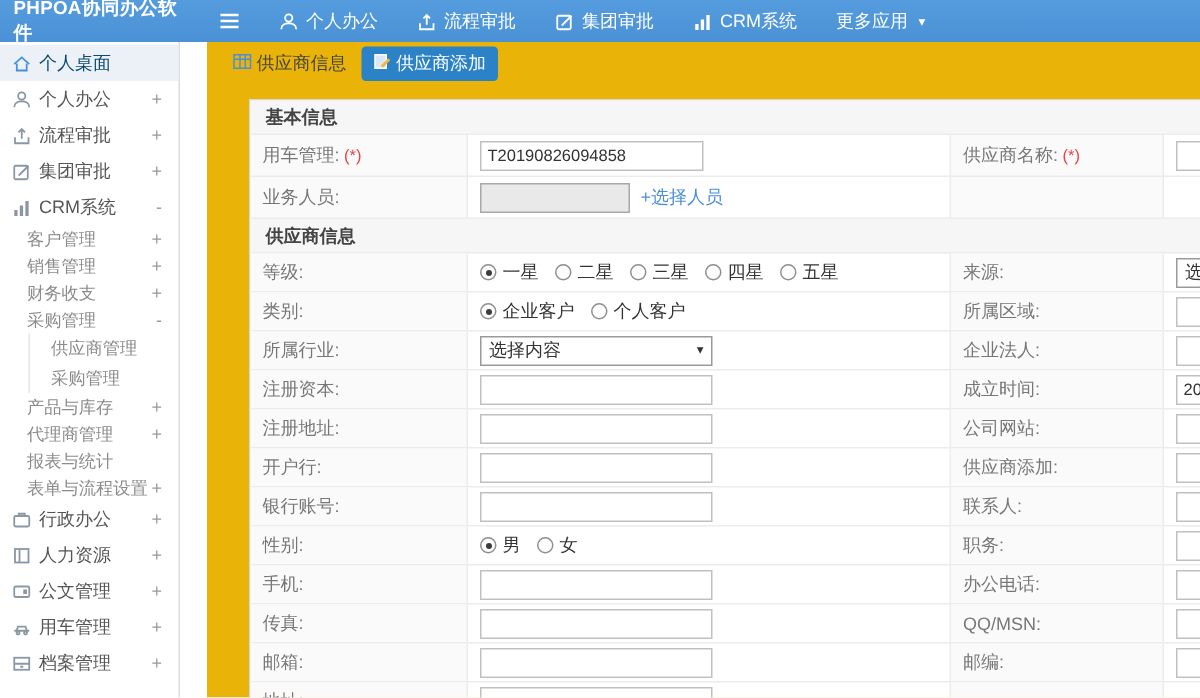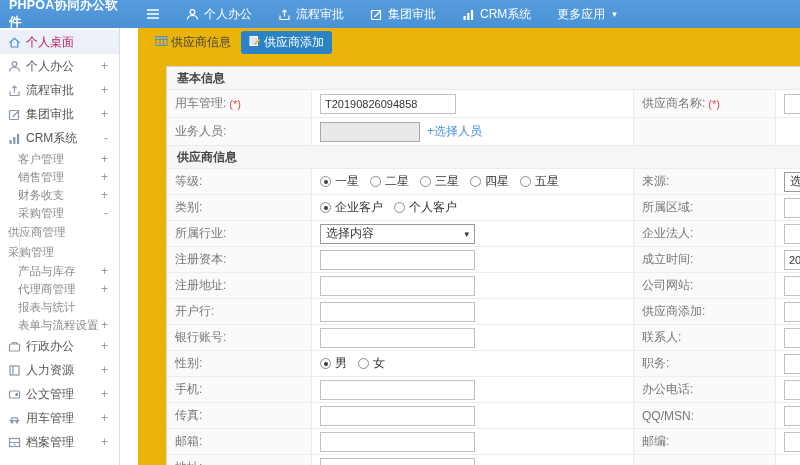--- a/index.html
+++ b/index.html
@@ -14,24 +14,24 @@
   .nav-item svg{display:block;}
   .burger{display:flex;align-items:center;cursor:pointer;}
   .caret{font-size:9px;line-height:1;margin-left:2px;}
   
   .bodywrap{flex:1;display:flex;min-height:0;}
   .sidebar{width:120px;flex:none;background:#fff;border-right:1px solid #dcdcdc;padding-top:2px;overflow:hidden;}
   .side-item{display:flex;align-items:center;height:24px;padding:0 11px 0 8px;font-size:12px;color:#555;cursor:pointer;}
   .side-item .icn{width:13px;height:13px;margin-right:5px;color:#8a97a5;flex:none;display:flex;align-items:center;}
   .side-item .slabel{flex:1;white-space:nowrap;overflow:hidden;}
   .side-item .expand{color:#999;font-size:12px;flex:none;}
-  .side-item.active{background:#ebf1f7;color:#be185d;}
+  .side-item.active{background:#ebf1f7;color:#0c4a6e;}
   .side-item.active .icn{color:#4a90d9;}
   .side-item.sub{height:18px;padding-left:18px;font-size:11.5px;color:#8b8b8b;}
-  .side-item.sub2{height:20px;padding-left:8px;font-size:11.5px;color:#8b8b8b;position:relative;}
+  .side-item.sub2{height:20px;padding-left:34px;font-size:11.5px;color:#8b8b8b;position:relative;}
   .side-item.sub2::before{content:'';position:absolute;left:19px;top:0;bottom:0;width:1px;background:#e6e6e6;}
   
   .content{flex:1;background:#eab308;min-width:0;display:flex;flex-direction:column;margin-left:18px;}
   .tabstrip{height:28px;flex:none;display:flex;align-items:center;gap:6px;padding-left:13px;}
   .tab{display:flex;align-items:center;gap:3px;font-size:12px;color:#444;cursor:pointer;padding:3px 4px;}
   .tab.active{background:#2b82c6;color:#fff;border-radius:3px;padding:3px 8px;}
   
   .panel{margin:10px 0 0 28px;width:1000px;background:#fff;border:1px solid #d8d8d8;}
   .ftable{display:grid;grid-template-columns:145px 322px 142px 391px;}
   .sec{grid-column:1/-1;height:23px;display:flex;align-items:center;padding-left:10px;background:#f6f6f6;
@@ -39,21 +39,21 @@
   .cell{display:flex;align-items:center;border-bottom:1px solid #ececec;min-width:0;}
   .lbl{background:#fafafa;border-right:1px solid #ececec;padding-left:8px;}
   .fld{padding-left:8px;}
   .brr{border-right:1px solid #ececec;}
   .r28{height:28px;}
   .r26{height:26px;}
   .lt{font-size:12px;color:#777;white-space:nowrap;}
   .req{color:#e64545;font-size:11px;margin-left:3px;}
   .inp{height:20px;border:1px solid #c0c0c0;background:#fff;font-size:11px;padding:0 4px;outline:none;
     font-family:"Liberation Sans","DejaVu Sans",sans-serif;color:#333;}
-  .w128{width:136px;}.w155{width:155px;}.w180{width:180px;}
+  .w128{width:149px;}.w155{width:155px;}.w180{width:180px;}
   .inp.staff{width:100px;background:#e9e9e9;border-color:#a8a8a8;}
   .lnk{font-size:12px;color:#4a90d9;text-decoration:none;margin-left:7px;cursor:pointer;white-space:nowrap;}
   .sel{width:155px;height:20px;border:1px solid #9a9a9a;background:#fff;display:flex;align-items:center;
     justify-content:space-between;padding:0 5px;font-size:12px;color:#333;cursor:pointer;}
   .sel .sc{font-size:9px;color:#333;}
   .rgroup{display:flex;align-items:flex-start;gap:11px;}
   .ropt{display:flex;align-items:center;gap:4px;cursor:pointer;}
   .rdo{width:11px;height:11px;border:1px solid #8e8e8e;border-radius:50%;background:#fdfdfd;position:relative;flex:none;}
   .rdo.on::after{content:'';position:absolute;left:2.5px;top:2.5px;right:2.5px;bottom:2.5px;background:#3c3c3c;border-radius:50%;}
   .rtext{font-size:12px;color:#333;white-space:nowrap;}

